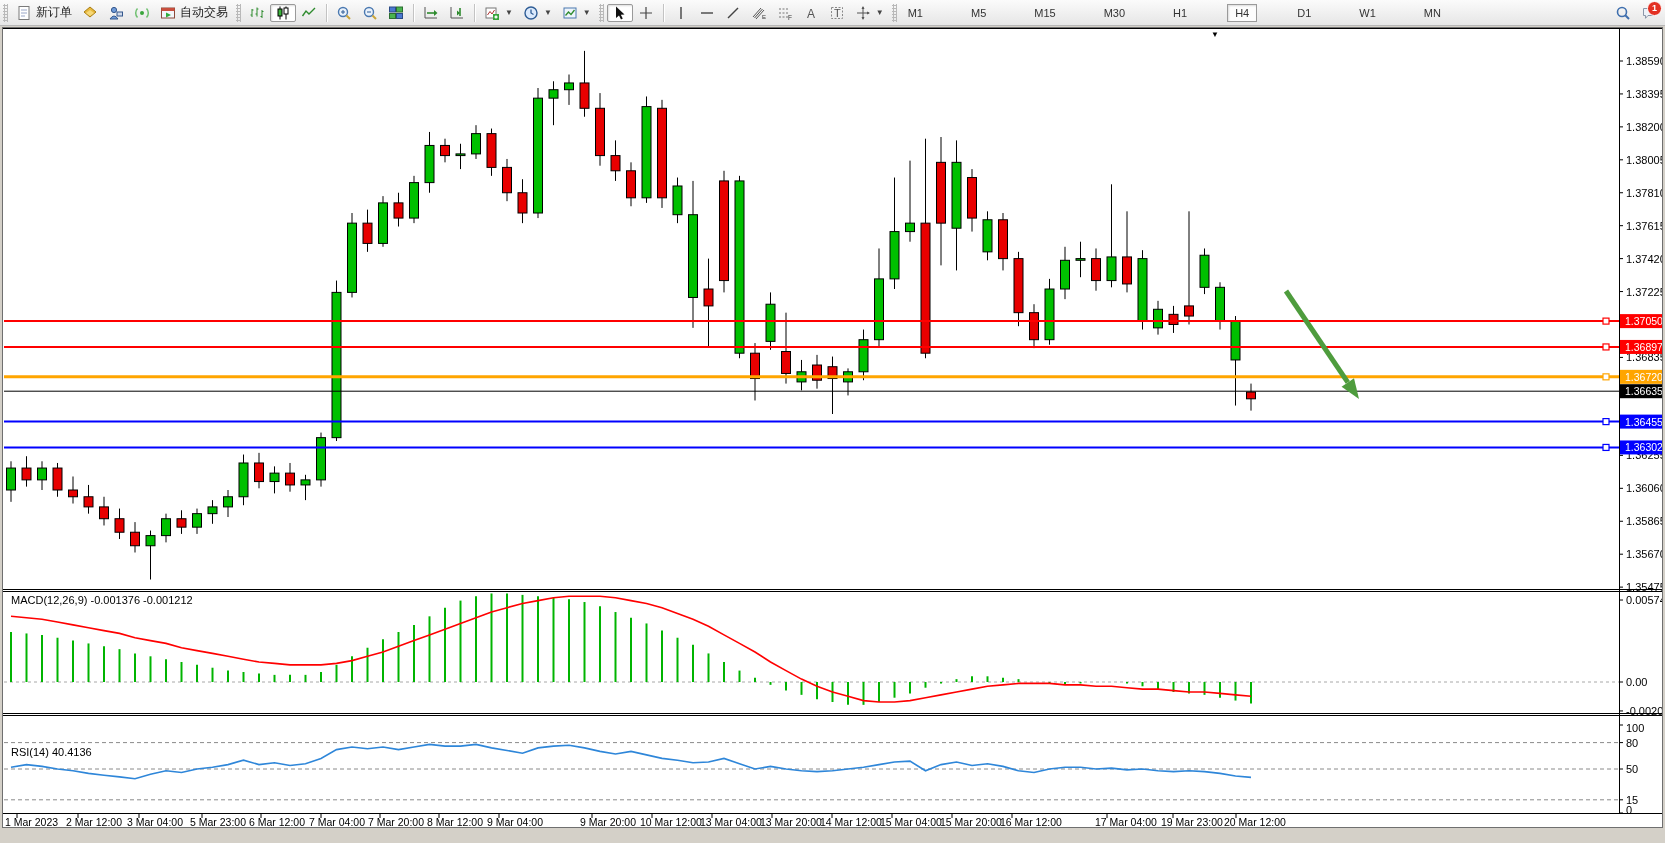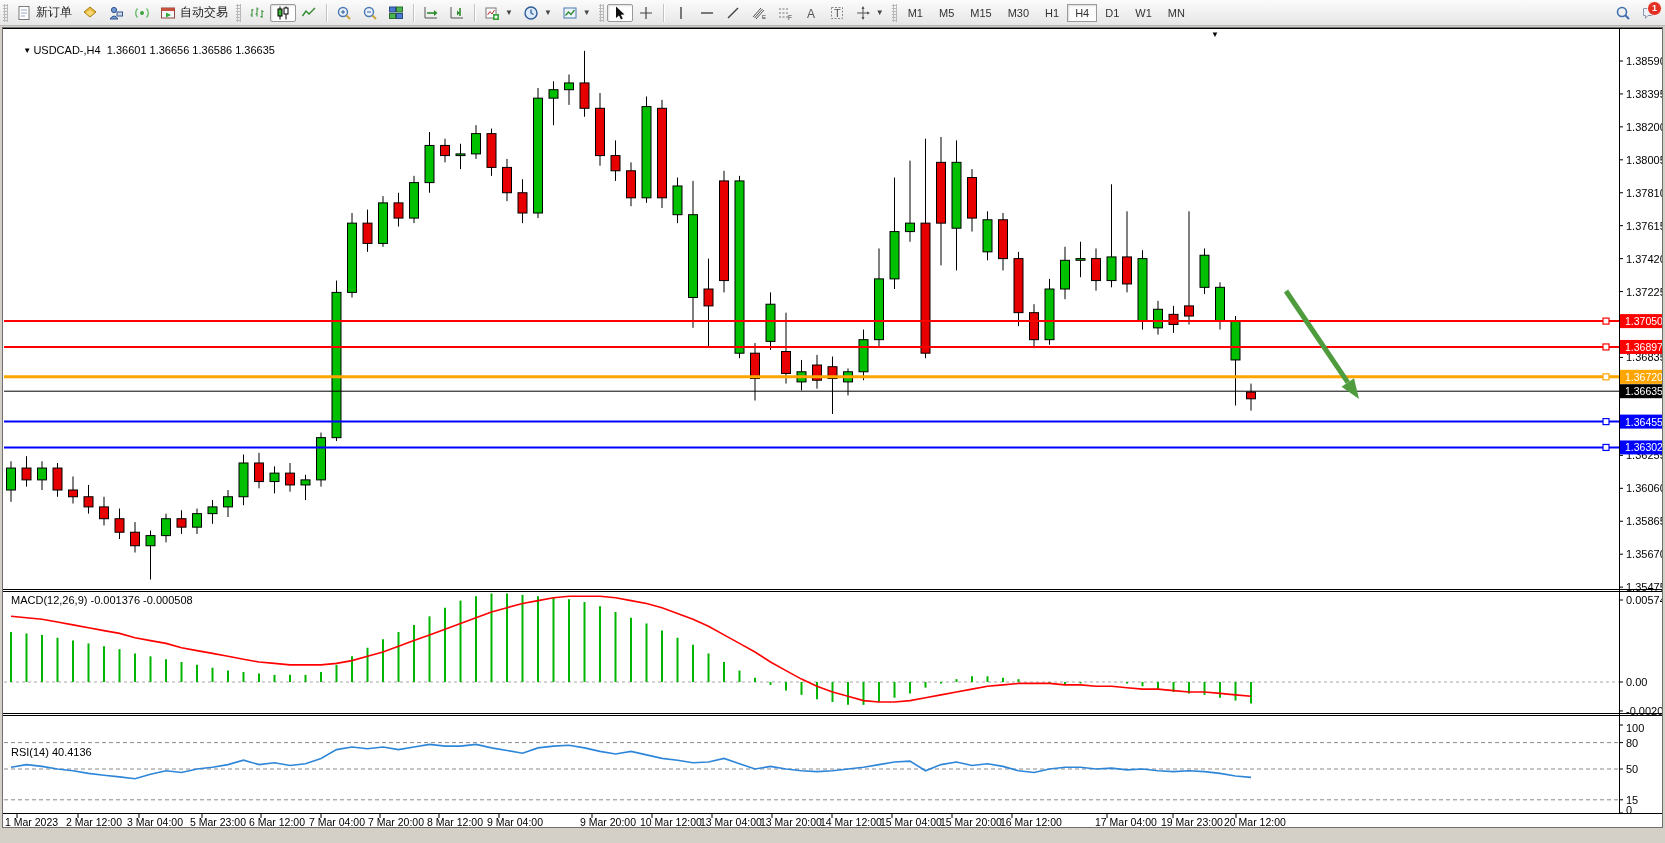--- a/index.html
+++ b/index.html
@@ -223,21 +223,21 @@
       <path d="M8 2 L8 14 M2 8 L14 8" stroke="#555"></path>
       <polygon points="8,1 6.5,4 9.5,4" fill="#555"></polygon>
         <polygon points="15,8 12,6.5 12,9.5" fill="#555"></polygon>
       <polygon points="8,15 6.5,12 9.5,12" fill="#555"></polygon>
     </svg>
     <span class="drop">▼</span>
   </div>
 
   <div class="grip"></div>
 
-  <div id="tf-group" style="display:flex;align-items:center;">
+  <div id="tf-group" style="display:flex;align-items:center;gap:32px;">
       <div class="tf">M1</div>
       <div class="tf">M5</div>
       <div class="tf">M15</div>
       <div class="tf">M30</div>
       <div class="tf">H1</div>
       <div class="tf active">H4</div>
       <div class="tf">D1</div>
       <div class="tf">W1</div>
       <div class="tf">MN</div>
     </div>
@@ -616,21 +616,18 @@
       <line x1="1011" y1="813" x2="1011" y2="817" stroke="#000"></line>
       <text x="999" y="825" text-anchor="start" font-size="10.5" fill="#000" font-family="&quot;Liberation Sans&quot;,sans-serif" font-weight="normal">16 Mar 12:00</text>
       <line x1="1106" y1="813" x2="1106" y2="817" stroke="#000"></line>
       <text x="1094" y="825" text-anchor="start" font-size="10.5" fill="#000" font-family="&quot;Liberation Sans&quot;,sans-serif" font-weight="normal">17 Mar 04:00</text>
       <line x1="1172" y1="813" x2="1172" y2="817" stroke="#000"></line>
       <text x="1160" y="825" text-anchor="start" font-size="10.5" fill="#000" font-family="&quot;Liberation Sans&quot;,sans-serif" font-weight="normal">19 Mar 23:00</text>
       <line x1="1235" y1="813" x2="1235" y2="817" stroke="#000"></line>
       <text x="1223" y="825" text-anchor="start" font-size="10.5" fill="#000" font-family="&quot;Liberation Sans&quot;,sans-serif" font-weight="normal">20 Mar 12:00</text>
     </svg>
 
-  <div class="overlay-label" style="left:8px;top:4px;">
-    <span style="font-size:8px;vertical-align:1px;">▼ </span><span>USDCAD-,H4</span>  <span>1.36601 1.36656 1.36586 1.36635</span>
-  </div>
   <div class="overlay-label" style="left:1208px;top:2px;font-size:8px;">▼</div>
-  <div class="overlay-label" style="left:8px;top:566px;">MACD(12,26,9) -0.001376 -0.000508</div>
+  <div class="overlay-label" style="left:8px;top:566px;">MACD(12,26,9) -0.001376 -0.001212</div>
   <div class="overlay-label" style="left:8px;top:718px;">RSI(14) 40.4136</div>
 </div>
 
 <div id="statusbar"></div>
 
 </body></html>

